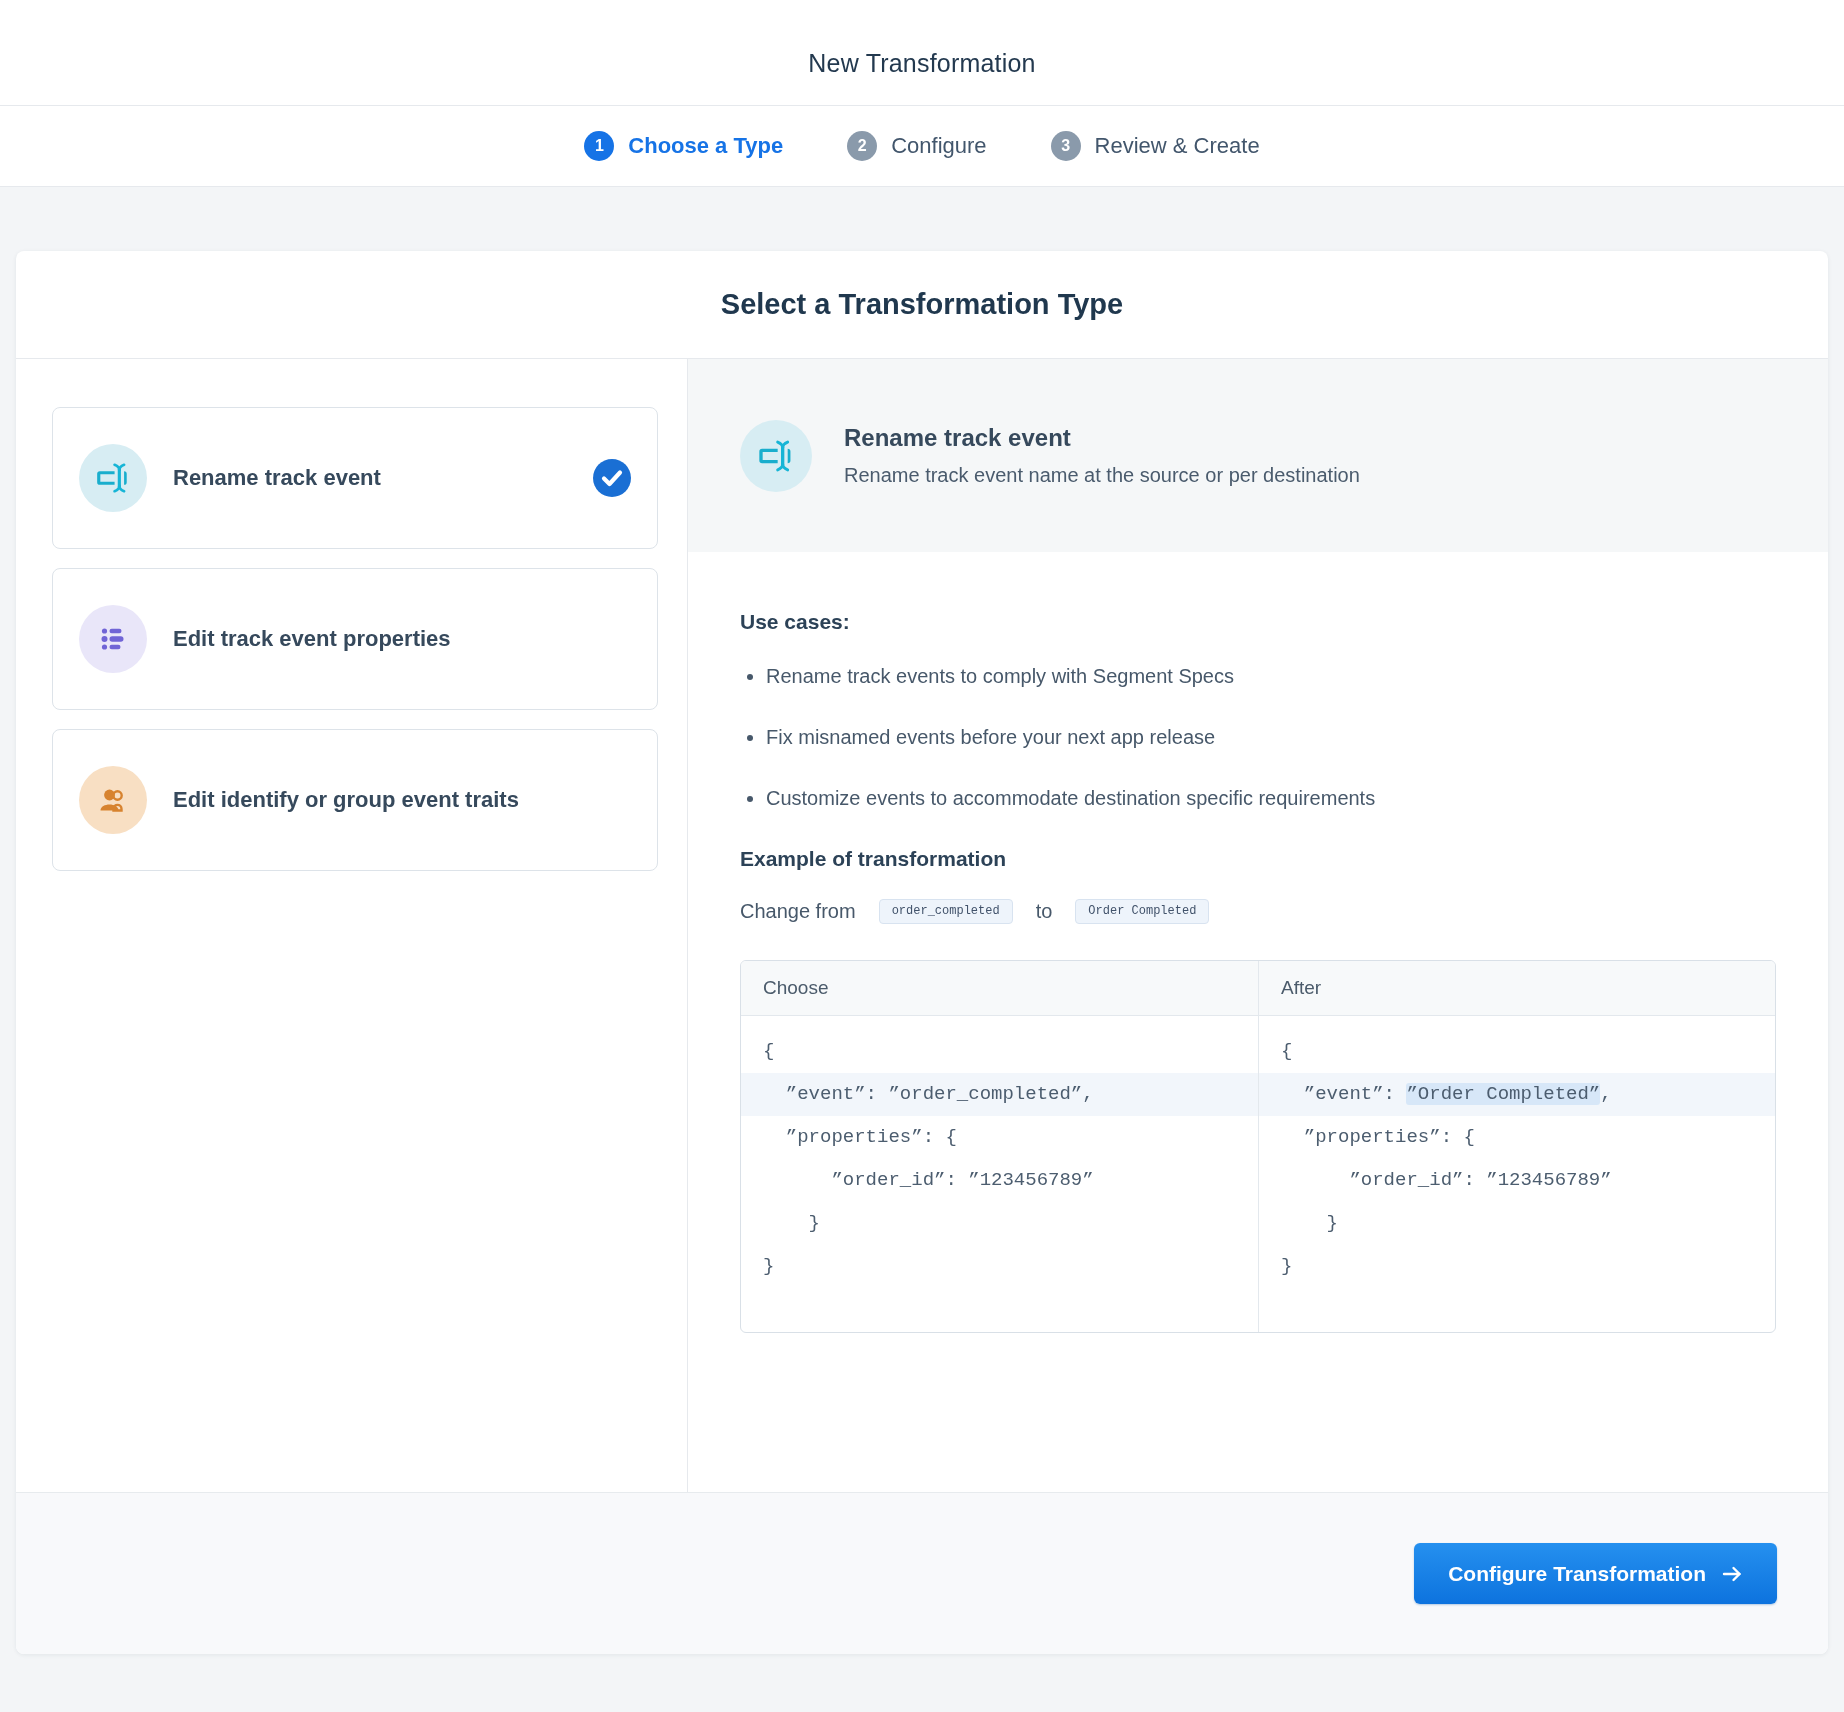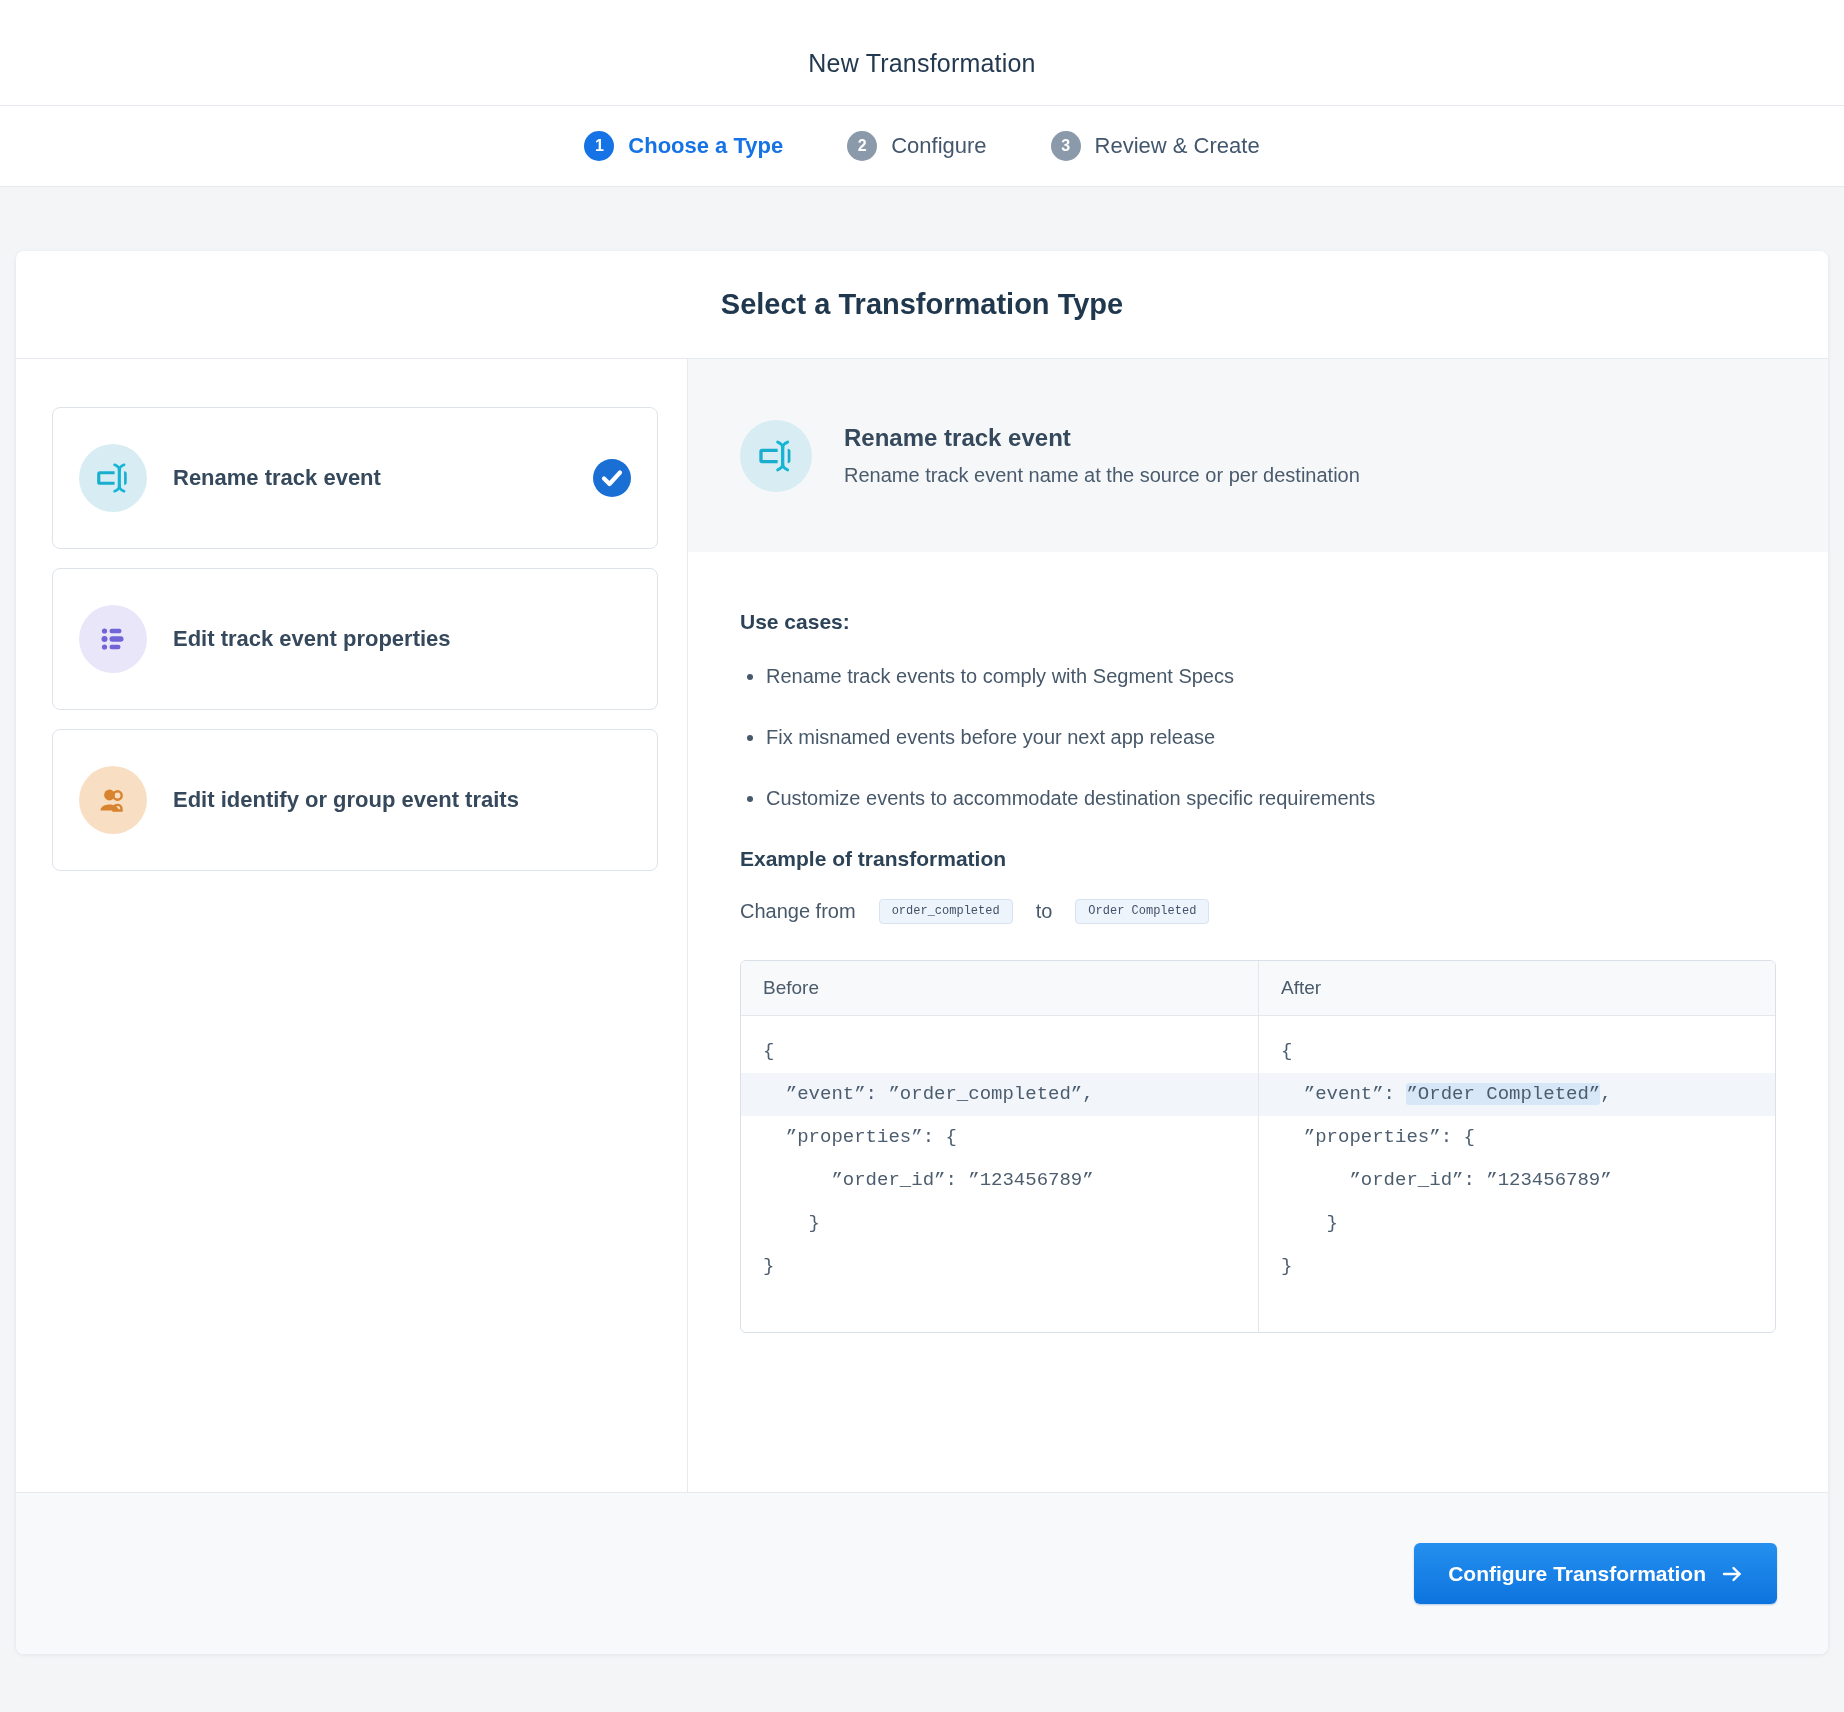--- a/index.html
+++ b/index.html
@@ -304,21 +304,21 @@
 
           <div class="change-line">
             <span>Change from</span>
             <span class="code-chip">order_completed</span>
             <span>to</span>
             <span class="code-chip">Order Completed</span>
           </div>
 
           <div class="compare-table">
             <div class="compare-col before">
-              <div class="compare-head">Before</div>
+              <div class="compare-head">Choose</div>
               <div class="code-block">
                   <div class="code-line">{</div>
                   <div class="code-line hl-row">  ”event”: ”order_completed”,</div>
                   <div class="code-line">  ”properties”: {</div>
                   <div class="code-line">      ”order_id”: ”123456789”</div>
                   <div class="code-line">    }</div>
                   <div class="code-line">}</div>
                 </div>
             </div>
             <div class="compare-col after">

